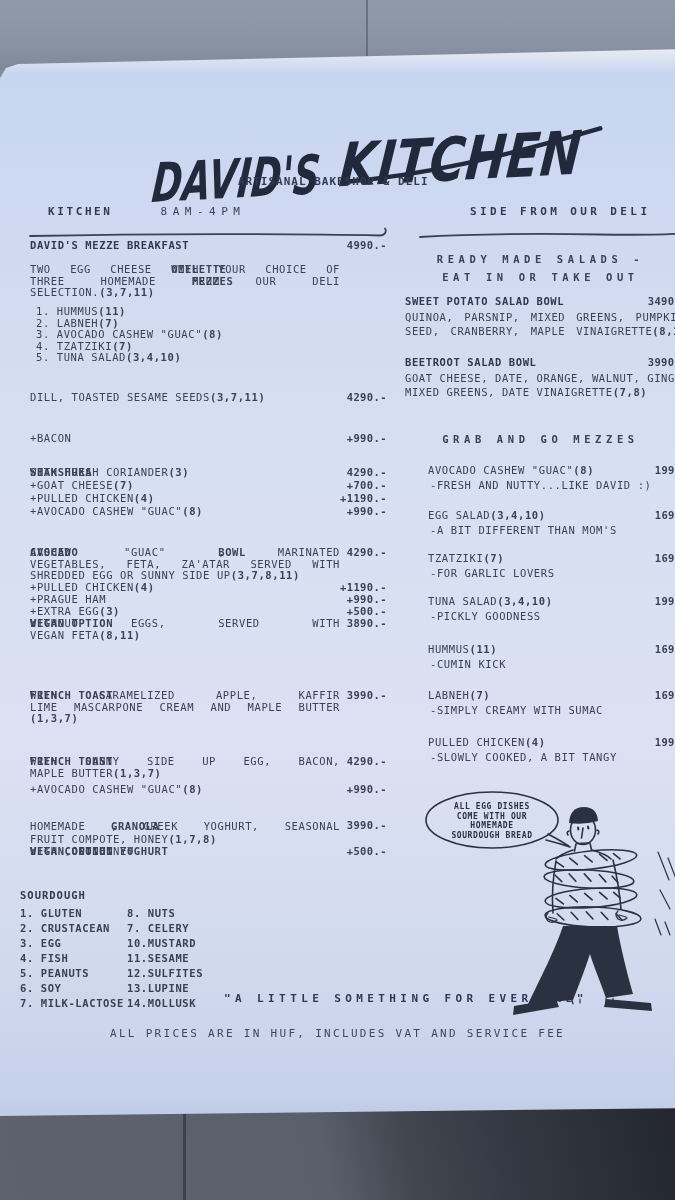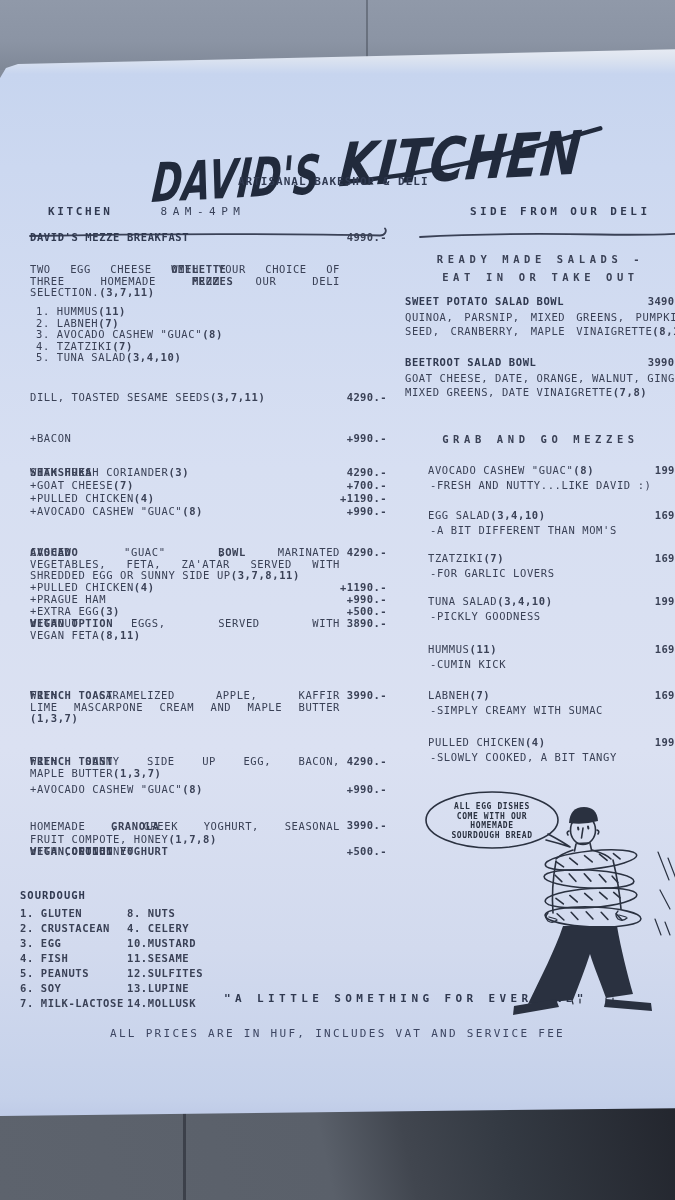--- a/index.html
+++ b/index.html
@@ -61,21 +61,21 @@
       <span class="b lbl" style="letter-spacing:2.6px;font-size:11px;">KITCHEN</span>
       <span class="b lbl" style="margin-left:48px;letter-spacing:5.5px;font-size:11px;font-weight:normal;color:#39425a;">8AM-4PM</span>
     </div>
     <div class="b" style="left:470px;top:158px;letter-spacing:3.4px;font-size:11px;white-space:nowrap;">SIDE FROM OUR DELI</div>
 
     <svg style="left:0;top:178px;" width="690" height="18" viewBox="0 0 690 18">
       <path d="M30,10 C150,7.5 300,7.5 380,9.5 C385,9.5 387,5 385,2.5" stroke="#3a4156" stroke-width="1.8" fill="none" stroke-linecap="round"></path>
       <path d="M420,11 C470,8 540,7.5 600,8.5 C640,9.2 668,8.5 690,7" stroke="#3a4156" stroke-width="1.8" fill="none" stroke-linecap="round"></path>
     </svg>
 
-    <div class="row l" style="top:184px;">
+    <div class="row l" style="top:192px;">
       <span class="b lbl">DAVID'S MEZZE BREAKFAST</span>
       <span class="price">4990.-</span>
     </div>
     <div class="dblock" style="top:216px;">
       <div class="just">TWO EGG CHEESE <b>OMELETTE</b> WITH YOUR CHOICE OF</div>
       <div class="just">THREE HOMEMADE <b>MEZZES</b> FROM OUR DELI</div>
       <div>SELECTION. <b>(3,7,11)</b></div>
     </div>
     <div class="opt" style="top:258px;">
       <div>1. HUMMUS <b>(11)</b></div>
@@ -181,21 +181,21 @@
       <div>1. GLUTEN</div>
       <div>2. CRUSTACEAN</div>
       <div>3. EGG</div>
       <div>4. FISH</div>
       <div>5. PEANUTS</div>
       <div>6. SOY</div>
       <div>7. MILK-LACTOSE</div>
     </div>
     <div class="al" style="left:127px;top:858px;width:110px;">
       <div>8. NUTS</div>
-      <div>4. CELERY</div>
+      <div>7. CELERY</div>
       <div>10.MUSTARD</div>
       <div>11.SESAME</div>
       <div>12.SULFITES</div>
       <div>13.LUPINE</div>
       <div>14.MOLLUSK</div>
     </div>
 
     <div class="b" style="left:224px;top:945px;letter-spacing:4.4px;white-space:nowrap;font-size:11px;">"A LITTLE SOMETHING FOR EVERYONE"</div>
     <div style="left:0;top:980px;width:675px;text-align:center;letter-spacing:2.3px;font-size:11px;color:#3d4662;">ALL PRICES ARE IN HUF, INCLUDES VAT AND SERVICE FEE</div>
 

